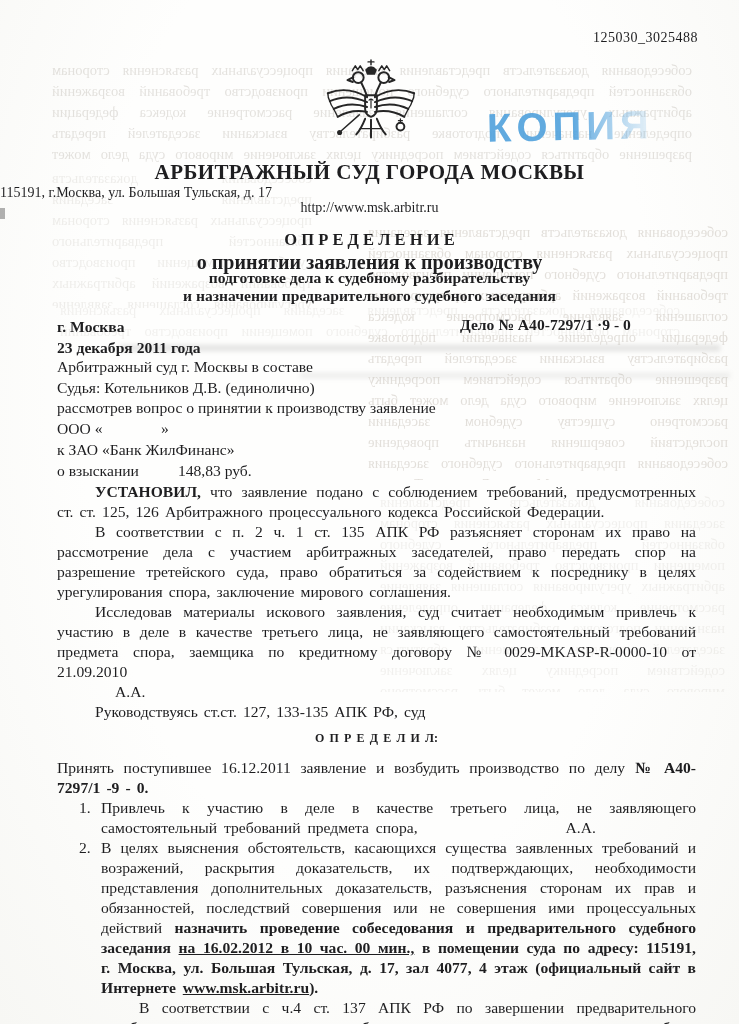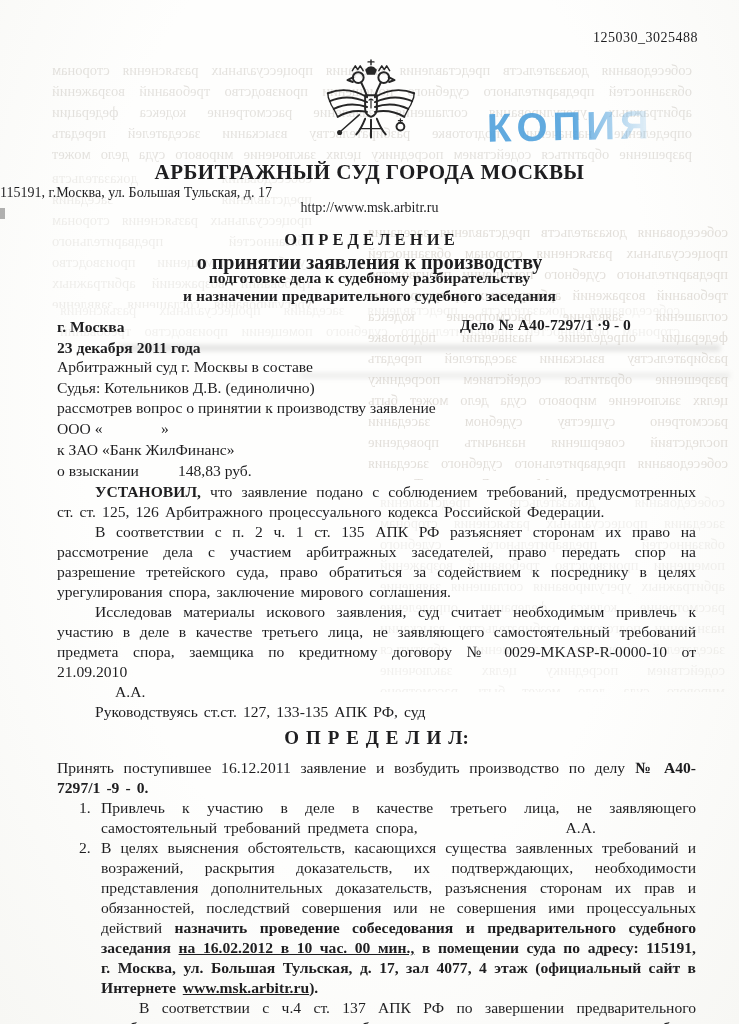--- a/index.html
+++ b/index.html
@@ -53,21 +53,21 @@
   .comp{left:57px;top:357px;font-size:15.6px;line-height:20.7px;}
   .comp div{white-space:pre-wrap;}
   
   .flow{
     left:57px;top:482px;width:639px;
     font-size:15.6px;line-height:20px;text-align:justify;word-spacing:2.2px;
   }
   .flow p{margin:0;font-family:Liberation Serif, serif;}
   .ind{text-indent:38px;}
   .aa-line{text-align:left;text-indent:58px;}
-  .opr-heading{text-align:center;font-weight:700;font-size:19px;margin:6px 0 10px !important;}
+  .opr-heading{text-align:center;font-weight:700;font-size:12px;margin:6px 0 10px !important;}
   b{font-weight:700;}
   .bu{font-weight:700;text-decoration:underline;}
   .li{position:relative;padding-left:44px;word-spacing:3px;}
   .li .num{position:absolute;left:22px;top:0;}
   .gap-spacer{display:inline-block;width:148px;}
 </style>
 </head>
 <body>
 
 <div class="bleed b1">собеседования доказательств представления заседания процессуальных разъяснения сторонам обязанностей предварительного судебного помещении производство требований возражений арбитражных урегулирования соглашения заявление рассмотрение кодекса федерации определение назначении подготовке разбирательству взыскании заседателей передать разрешение обратиться содействием посреднику целях заключение мирового суда дело может быть рассмотрено существу судебном заседании последствий совершения назначить проведение собеседования предварительного судебного заседания помещении суда адресу Москва Большая Тульская этаж официальный сайт</div>

